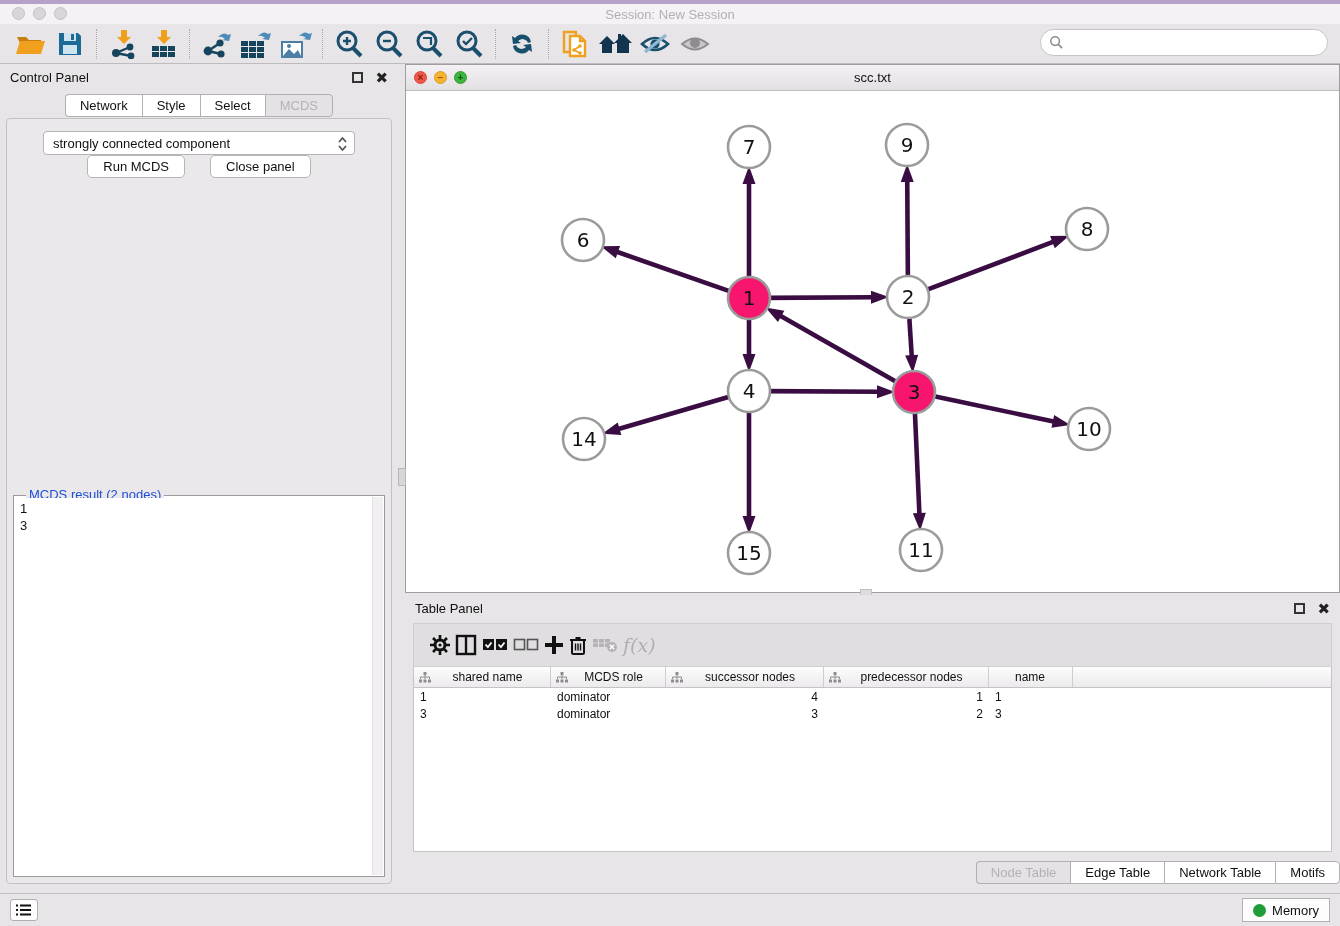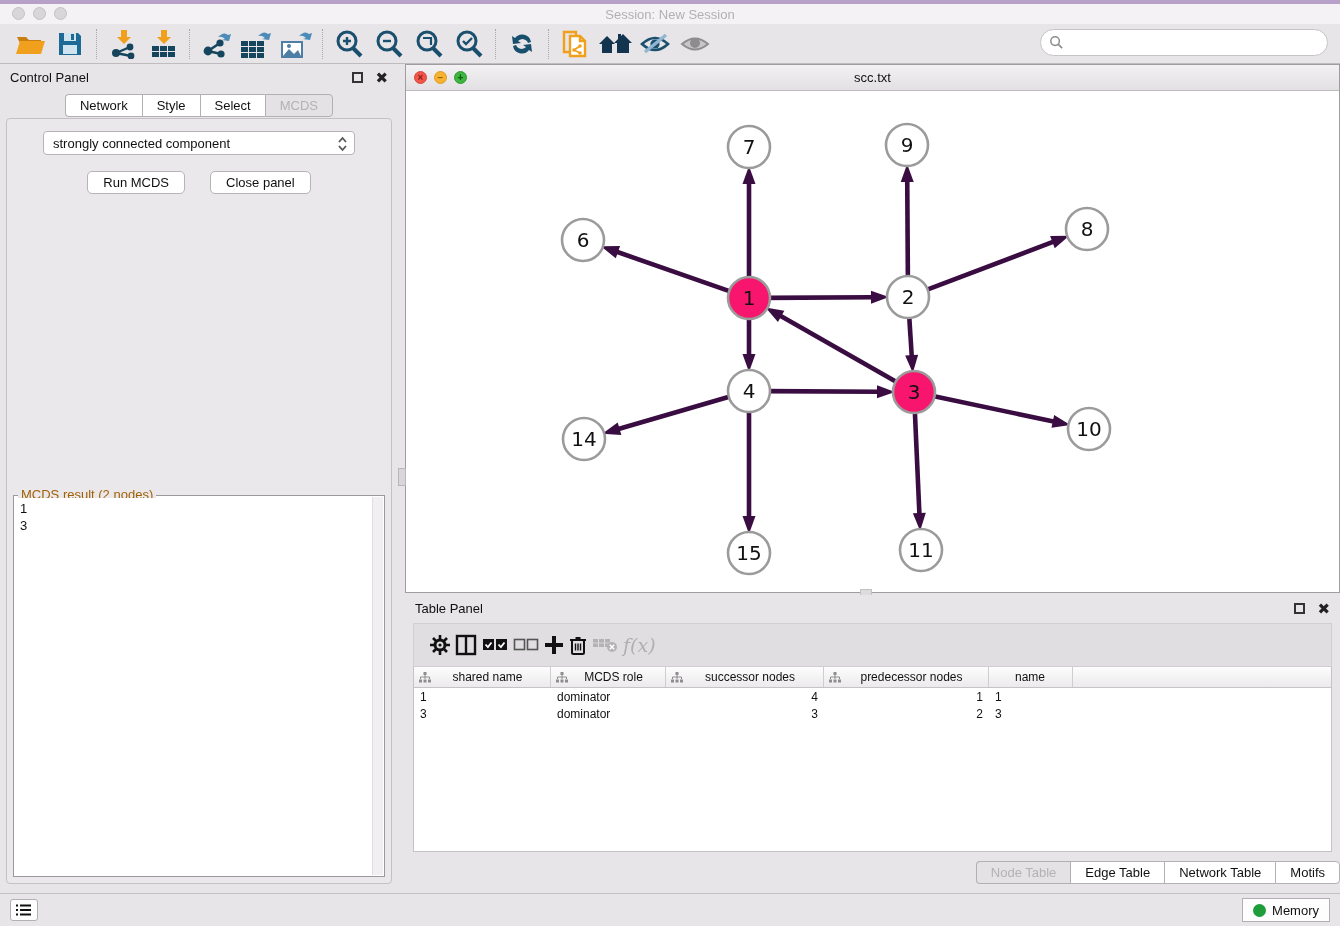--- a/index.html
+++ b/index.html
@@ -31,24 +31,24 @@
   .cp-tabs { position:absolute; left:0; top:30px; width:398px; display:flex; justify-content:center; }
   .tabseg { display:flex; }
   .tabseg .tab { font-size:13px; padding:3px 14px; background:#fff; border:1px solid #b2b0b2; border-right:none; color:#111; }
   .tabseg .tab:first-child { border-radius:4px 0 0 4px; }
   .tabseg .tab:last-child { border-right:1px solid #b2b0b2; border-radius:0 4px 4px 0; }
   .tabseg .tab.disabled { background:#e4e2e4; color:#b4b2b4; }
   .cp-box { position:absolute; left:6px; top:54px; width:386px; height:766px; background:#eae8ea; border:1px solid #c3c1c3; border-radius:4px; }
   .opt-label { margin-top:26px; text-align:center; font-size:14px; color:#111; }
   .criterion { margin:12px auto 0; width:312px; height:24px; background:#fff; border:1px solid #b6b4b6; border-radius:4px; display:flex; align-items:center; font-size:13px; padding-left:9px; color:#111; position:relative; }
   .criterion .chevrons { position:absolute; right:6px; top:3px; }
-  .cp-buttons { display:flex; justify-content:center; gap:25px; margin-top:16px; }
+  .cp-buttons { display:flex; justify-content:center; gap:25px; }
   .btn { background:#fff; border:1px solid #b6b4b6; border-radius:5px; font-size:13px; padding:3px 15px; color:#111; }
   .mcds-fieldset { position:absolute; left:6px; top:376px; width:372px; height:382px; border:1px solid #9b999b; background:#fff; }
-  .mcds-legend { position:absolute; left:4px; top:-9px; background:#eae8ea; font-size:13px; color:#a16207; padding:0 3px; }
+  .mcds-legend { position:absolute; left:12px; top:-9px; background:#eae8ea; font-size:13px; color:#1d4ed8; padding:0 3px; }
   .mcds-text { position:absolute; left:2px; top:2px; right:13px; bottom:2px; background:#fff; font-size:13px; color:#111; line-height:17px; padding:2px 4px; overflow:hidden; }
   .mcds-scroll { position:absolute; right:1px; top:1px; width:11px; bottom:1px; background:#f1efف1; background:#f1eff1; border-left:1px solid #e0dee0; }
 
   
   .net-window { position:absolute; left:405px; top:64px; width:935px; height:529px; background:#fff; border:1px solid #9f9d9f; }
   .net-titlebar { height:26px; background:linear-gradient(#f3f1f3,#e2e0e2); border-bottom:1px solid #bdbbbd; position:relative; }
   .traffic-active { position:absolute; left:8px; top:6px; display:flex; gap:7px; }
   .traffic-active span { width:13px; height:13px; border-radius:50%; font-size:10px; line-height:12px; text-align:center; font-weight:bold; }
   .tl-close { background:#f0564a; border:1px solid #d8453a; color:#8a1d14; }
   .tl-min { background:#f5b32f; border:1px solid #dd9c23; color:#985c07; }

